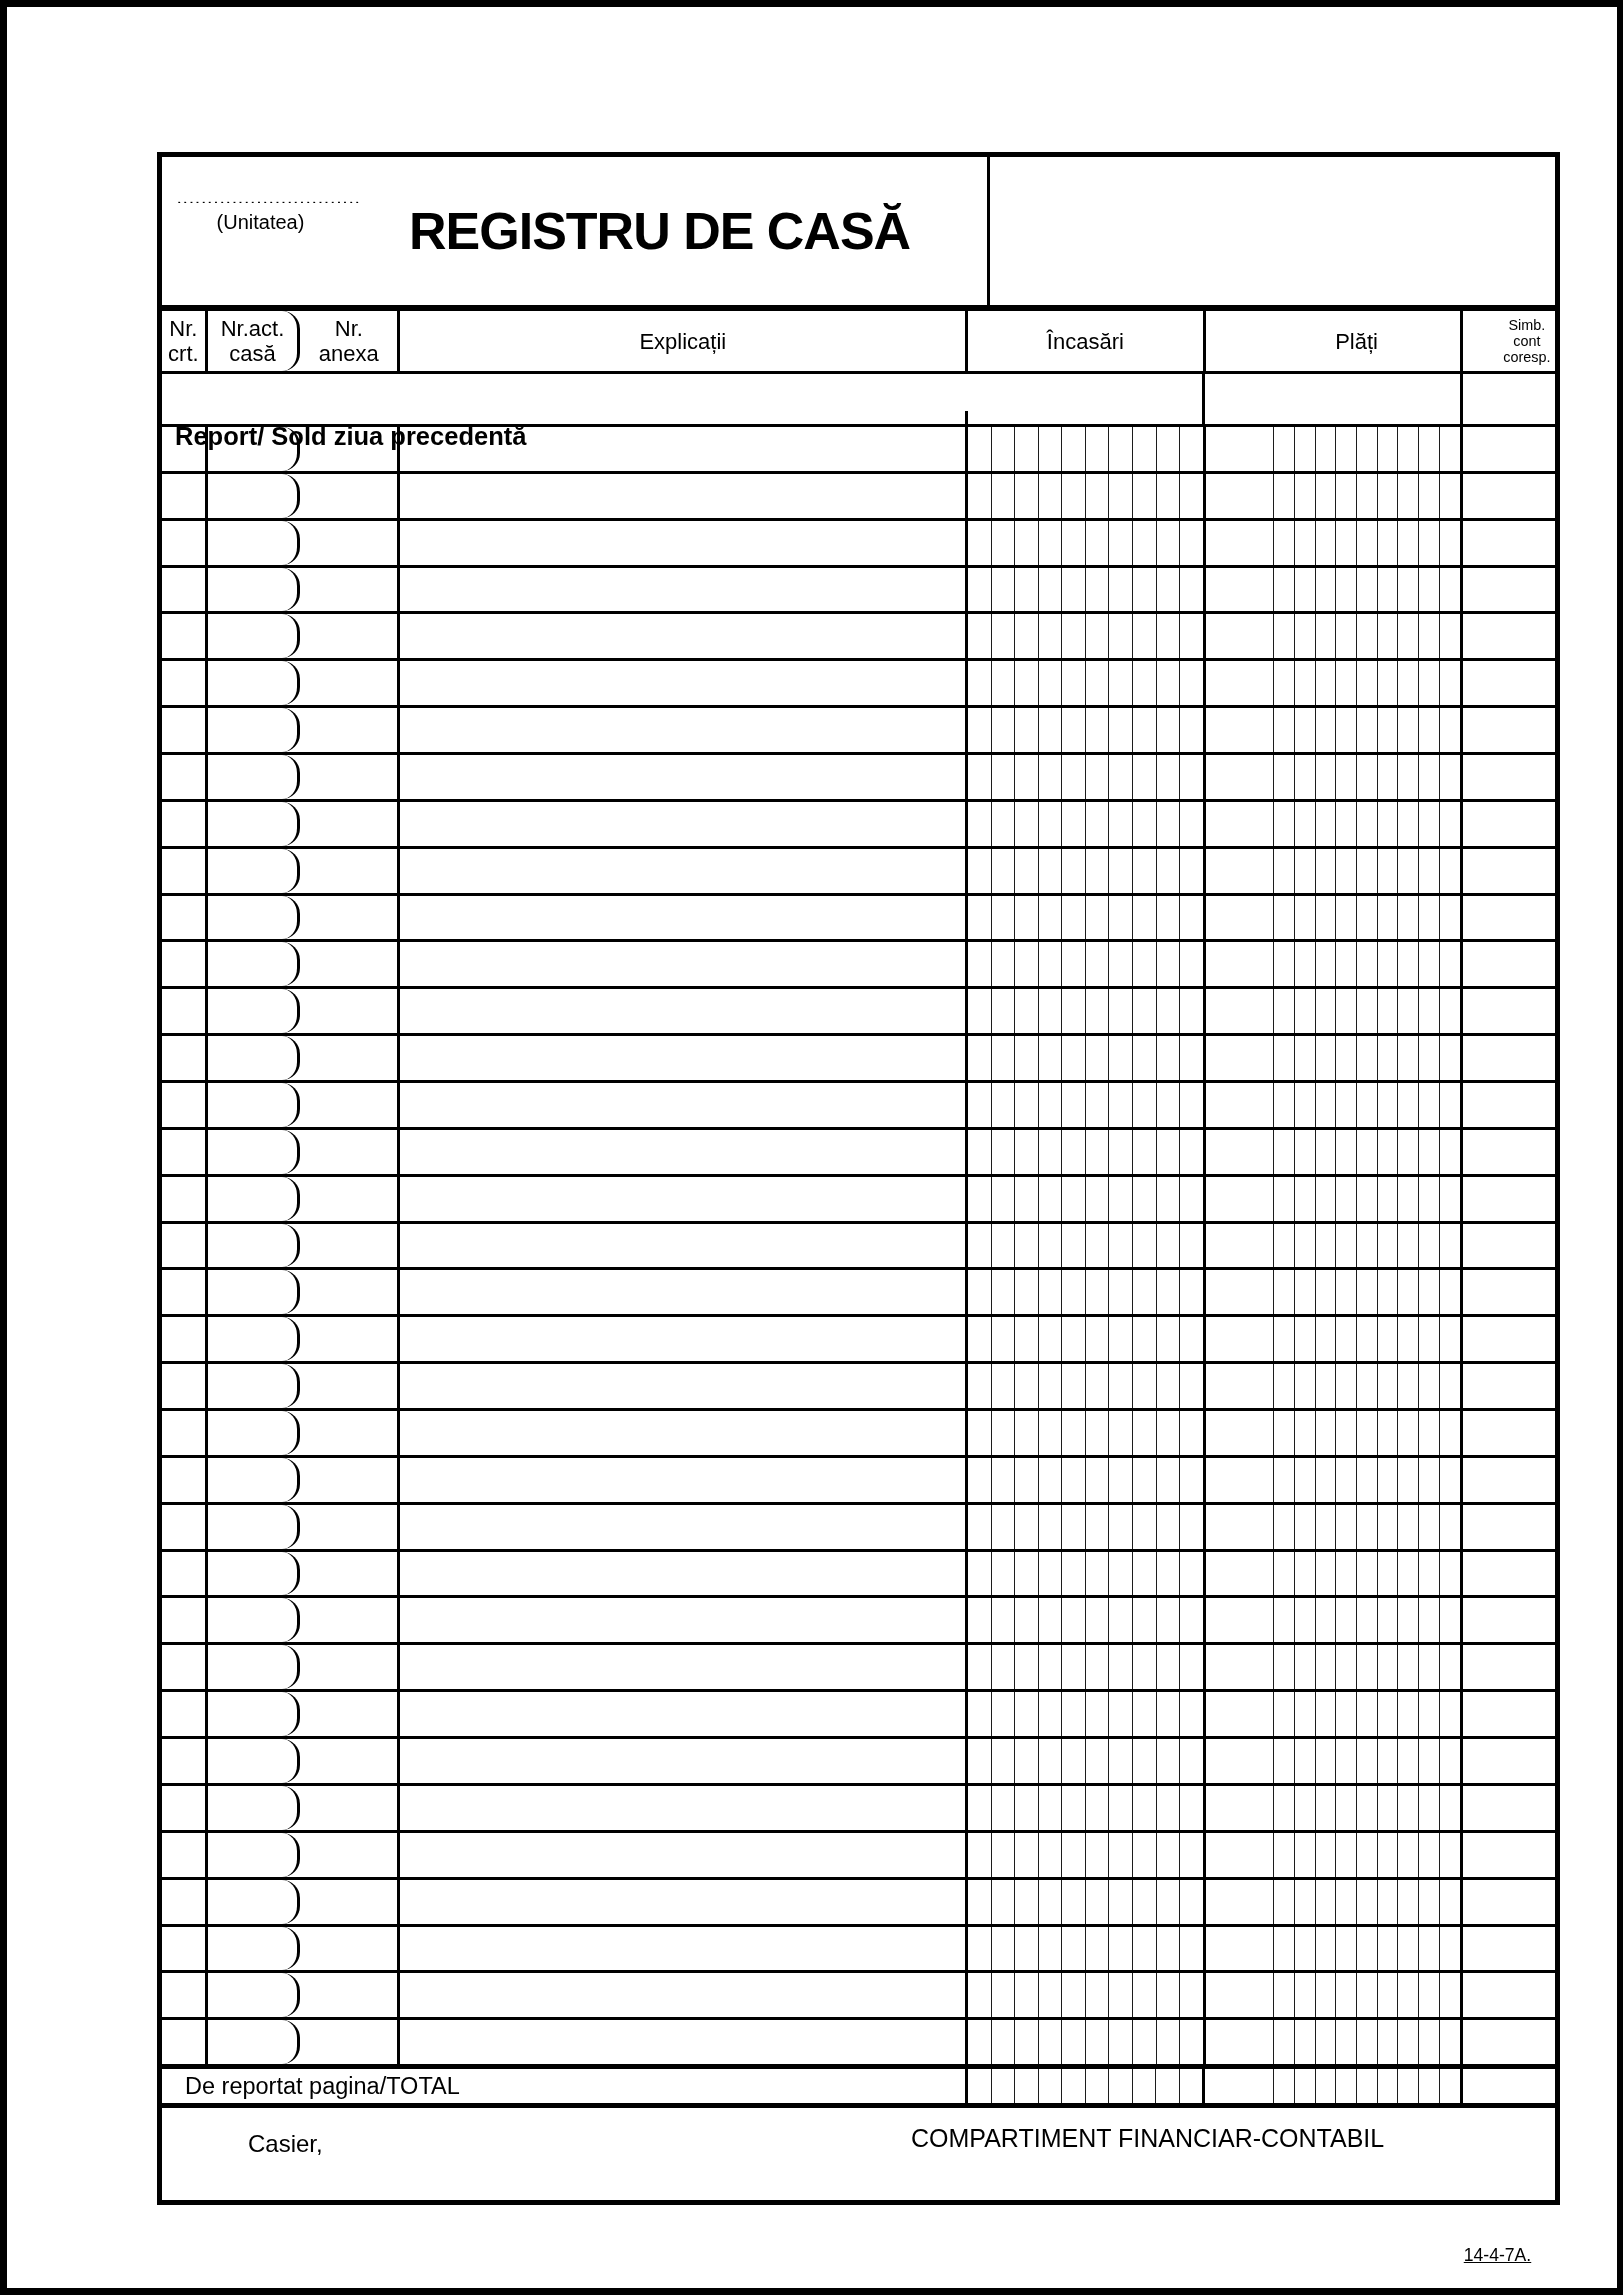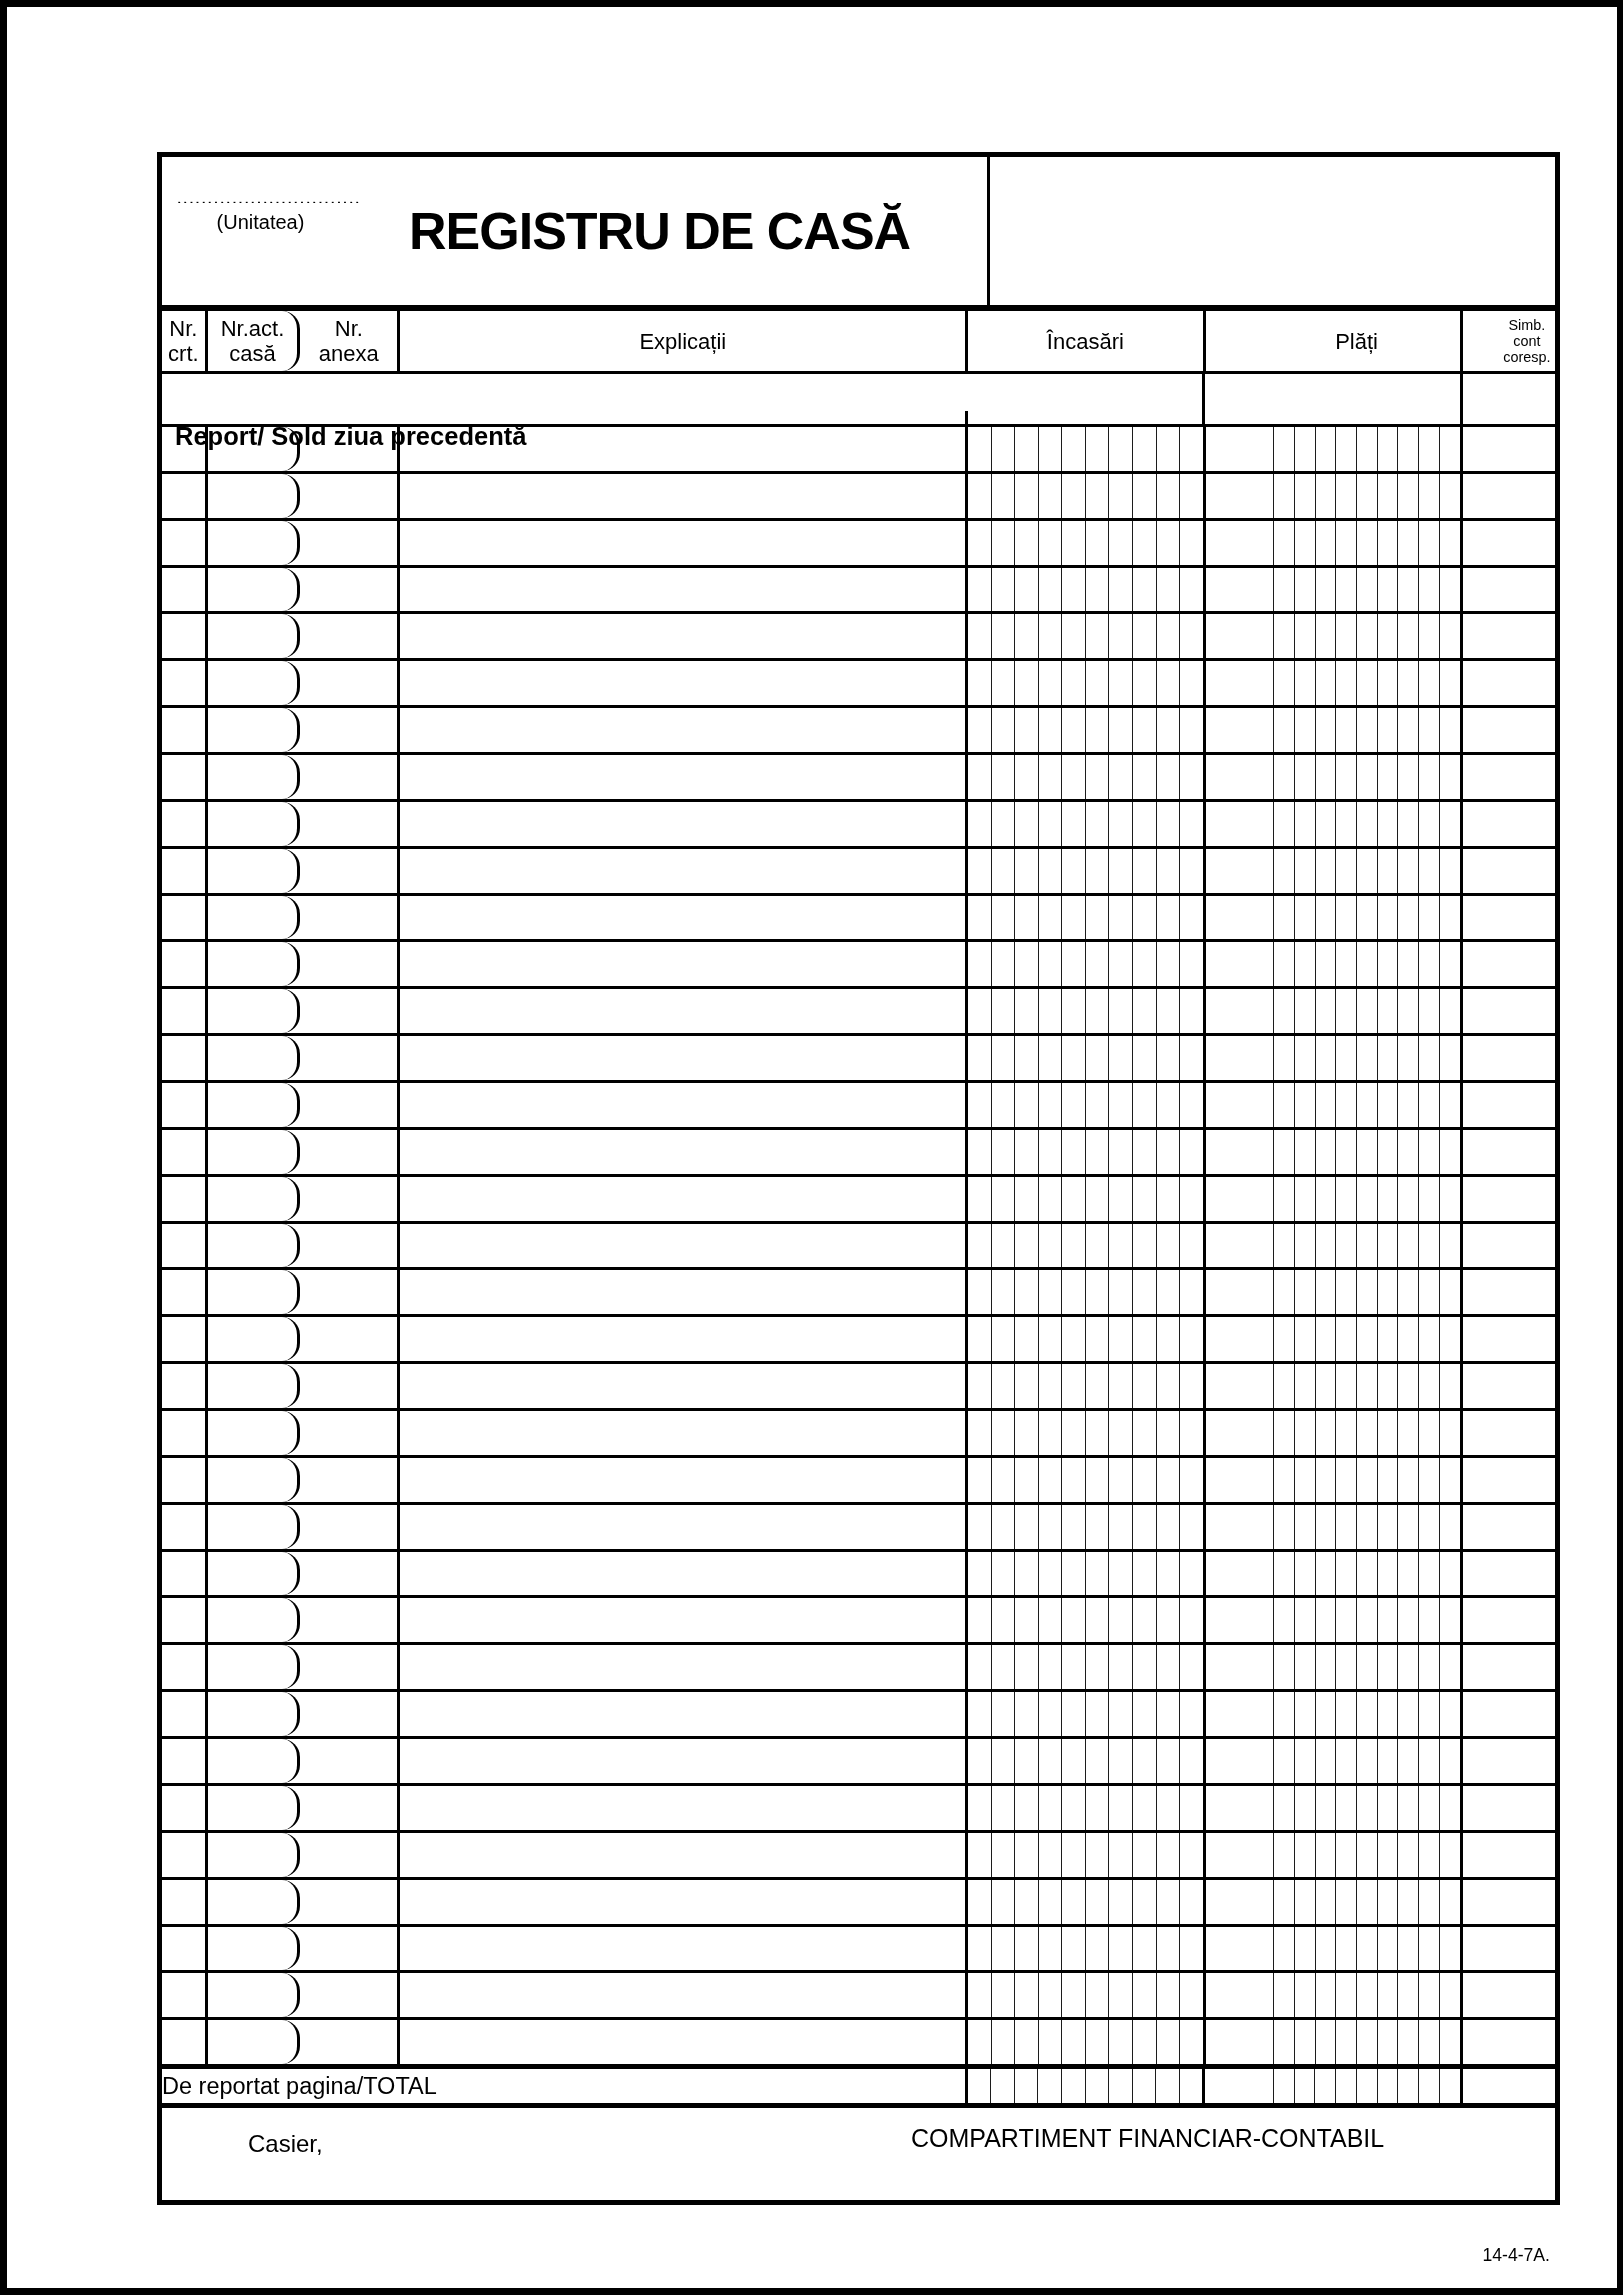--- a/index.html
+++ b/index.html
@@ -64,28 +64,28 @@
   
   .ledger-body { height:1637px; display:flex; flex-direction:column; }
   .drow { flex:1; display:flex; border-bottom:3.3px solid #000; }
   .drow:last-child { border-bottom:none; }
   .subwrap { display:flex; }
   .subcell { flex:1; height:100%; border-right:1.3px solid #1c1c1c; }
   .subcell:last-child { border-right:none; }
 
   
   .total-row { display:flex; height:44px; border-top:5.2px solid #000; border-bottom:5.2px solid #000; }
-  .total-row .merged-left { font-size:23.5px; padding-left:0; }
+  .total-row .merged-left { font-size:23.5px; padding-left:23px; }
 
   
   .footer-row { position:relative; height:92px; }
   .casier { position:absolute; left:86px; top:22px; font-size:24px; }
   .department { position:absolute; left:749px; top:15.7px; font-size:25px; white-space:nowrap; }
 
-  .form-code { position:absolute; left:1438px; top:2238px; width:105px; text-align:right; font-size:17.6px; }
+  .form-code { position:absolute; left:1438px; top:2238px; width:105px; text-align:center; font-size:17.6px;text-decoration:underline; }
 </style>
 </head>
 <body>
 
 <div class="sheet">
   <div class="form">
 
     <div class="top-section">
       <div class="title-cell">
         <div class="unit-dots">......................................................</div>

